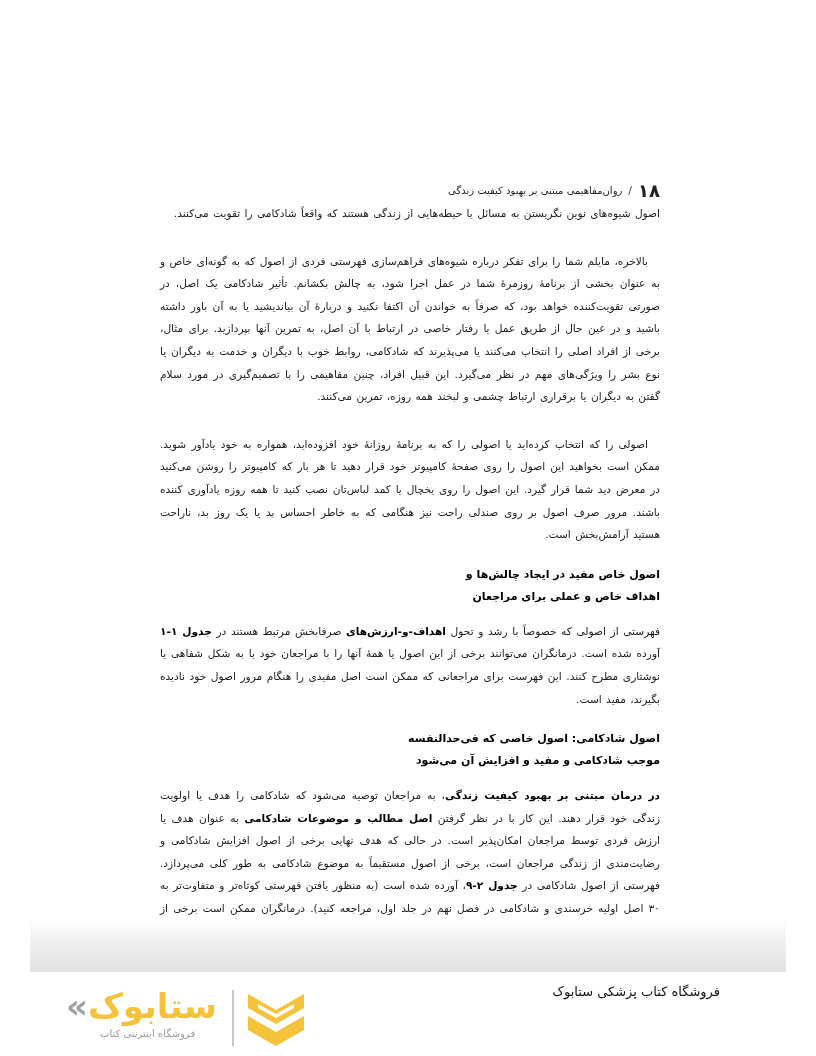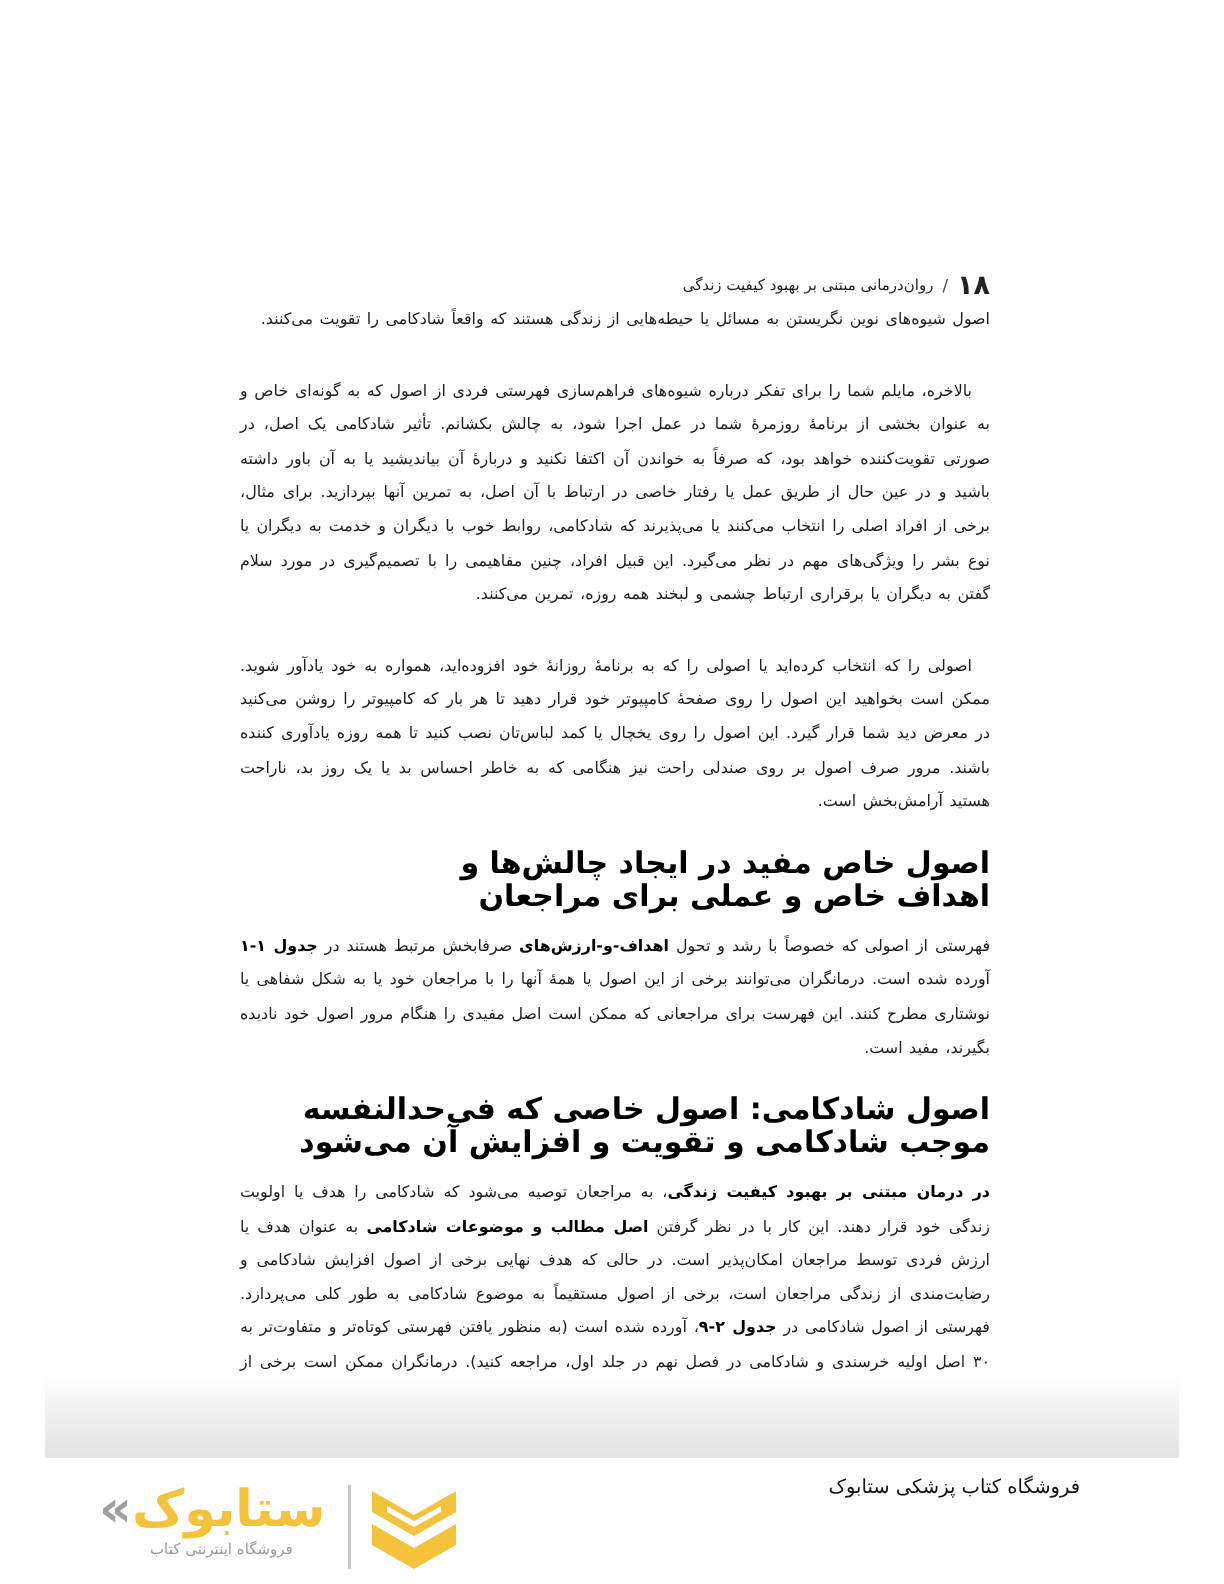--- a/index.html
+++ b/index.html
@@ -25,21 +25,21 @@
 
     p.body {
       font-size: 10.6px; line-height: 22.6px; text-align: justify;
       text-align-last: right; color: #1c1c1c; word-spacing: 1px;
     }
     p.body.indent { text-indent: 12px; margin-top: 25px; }
     p.body b { font-weight: bold; color: #000; }
 
     h2.section {
       font-family: "DejaVu Sans", sans-serif; font-weight: bold;
-      font-size: 20px; line-height: 22px; color: #000; margin: 18px 0 12px 0;
+      font-size: 11px; line-height: 22px; color: #000; margin: 18px 0 12px 0;
     }
 
     .fade-band {
       position: absolute; left: 30px; top: 918px; width: 756px; height: 54px;
       background: linear-gradient(to bottom, #ffffff 0%, #f1f1f1 40%, #e2e2e2 100%);
     }
 
     .footer {
       position: absolute; left: 0; top: 972px; width: 816px; height: 84px; background: #fff;
     }
@@ -70,36 +70,36 @@
 </head>
 <body>
 
 <div class="page">
 
   <div class="content">
 
     <div class="running-head">
       <span class="pg">۱۸</span>
       <span class="sep">/</span>
-      <span>روان‌درمانی مبتنی بر بهبود کیفیت زندگی</span>
+      <span>روان‌مفاهیمی مبتنی بر بهبود کیفیت زندگی</span>
     </div>
 
     <p class="body">اصول شیوه‌های نوین نگریستن به مسائل یا حیطه‌هایی از زندگی هستند که واقعاً شادکامی را تقویت می‌کنند.</p>
     <p class="body indent">بالاخره، مایلم شما را برای تفکر درباره شیوه‌های فراهم‌سازی فهرستی فردی از اصول که به گونه‌ای خاص و به عنوان بخشی از برنامهٔ روزمرهٔ شما در عمل اجرا شود، به چالش بکشانم. تأثیر شادکامی یک اصل، در صورتی تقویت‌کننده خواهد بود، که صرفاً به خواندن آن اکتفا نکنید و دربارهٔ آن بیاندیشید یا به آن باور داشته باشید و در عین حال از طریق عمل یا رفتار خاصی در ارتباط با آن اصل، به تمرین آنها بپردازید. برای مثال، برخی از افراد اصلی را انتخاب می‌کنند یا می‌پذیرند که شادکامی، روابط خوب با دیگران و خدمت به دیگران یا نوع بشر را ویژگی‌های مهم در نظر می‌گیرد. این قبیل افراد، چنین مفاهیمی را با تصمیم‌گیری در مورد سلام گفتن به دیگران یا برقراری ارتباط چشمی و لبخند همه روزه، تمرین می‌کنند.</p>
     <p class="body indent">اصولی را که انتخاب کرده‌اید یا اصولی را که به برنامهٔ روزانهٔ خود افزوده‌اید، همواره به خود یادآور شوید. ممکن است بخواهید این اصول را روی صفحهٔ کامپیوتر خود قرار دهید تا هر بار که کامپیوتر را روشن می‌کنید در معرض دید شما قرار گیرد. این اصول را روی یخچال یا کمد لباس‌تان نصب کنید تا همه روزه یادآوری کننده باشند. مرور صرف اصول بر روی صندلی راحت نیز هنگامی که به خاطر احساس بد یا یک روز بد، ناراحت هستید آرامش‌بخش است.</p>
 
     <h2 class="section">
       <span>اصول خاص مفید در ایجاد چالش‌ها و</span><br>
       <span>اهداف خاص و عملی برای مراجعان</span>
     </h2>
     <p class="body"><span>فهرستی از اصولی که خصوصاً با رشد و تحول </span><b>اهداف-و-ارزش‌های</b><span> صرفا‌بخش مرتبط هستند در </span><b>جدول ۱-۱</b><span> آورده شده است. درمانگران می‌توانند برخی از این اصول یا همهٔ آنها را با مراجعان خود یا به شکل شفاهی یا نوشتاری مطرح کنند. این فهرست برای مراجعانی که ممکن است اصل مفیدی را هنگام مرور اصول خود نادیده بگیرند، مفید است.</span></p>
 
     <h2 class="section">
       <span>اصول شادکامی: اصول خاصی که فی‌حدالنفسه</span><br>
-      <span>موجب شادکامی و تقویت و افزایش آن می‌شود</span>
+      <span>موجب شادکامی و مفید و افزایش آن می‌شود</span>
     </h2>
     <p class="body"><b>در درمان مبتنی بر بهبود کیفیت زندگی</b><span>، به مراجعان توصیه می‌شود که شادکامی را هدف یا اولویت زندگی خود قرار دهند. این کار با در نظر گرفتن </span><b>اصل مطالب و موضوعات شادکامی</b><span> به عنوان هدف یا ارزش فردی توسط مراجعان امکان‌پذیر است. در حالی که هدف نهایی برخی از اصول افزایش شادکامی و رضایت‌مندی از زندگی مراجعان است، برخی از اصول مستقیماً به موضوع شادکامی به طور کلی می‌پردازد. فهرستی از اصول شادکامی در </span><b>جدول ۲-۹</b><span>، آورده شده است (به منظور یافتن فهرستی کوتاه‌تر و متفاوت‌تر به ۳۰ اصل اولیه خرسندی و شادکامی در فصل نهم در جلد اول، مراجعه کنید). درمانگران ممکن است برخی از این اصول یا تمامی آنها را به شکل شفاهی یا</span></p>
   </div>
 
   <div class="fade-band"></div>
 
   <div class="footer">
     <div class="logo">
       <div class="word"><span class="gray">«</span><span>ستابوک</span></div>
       <div class="tag">فروشگاه اینترنتی کتاب</div>

